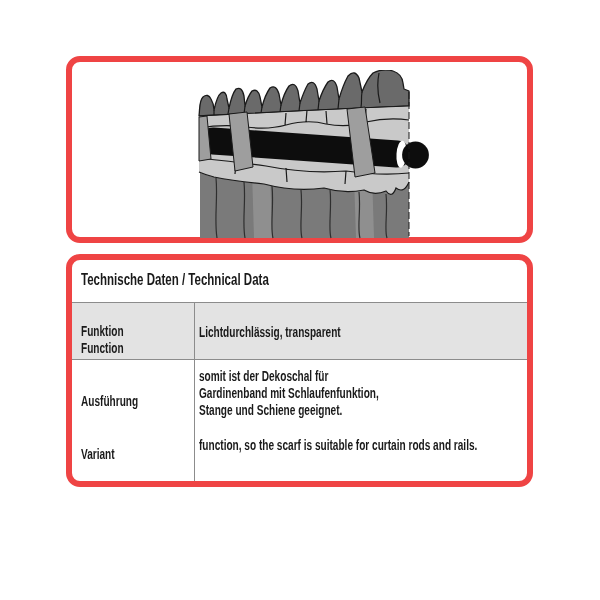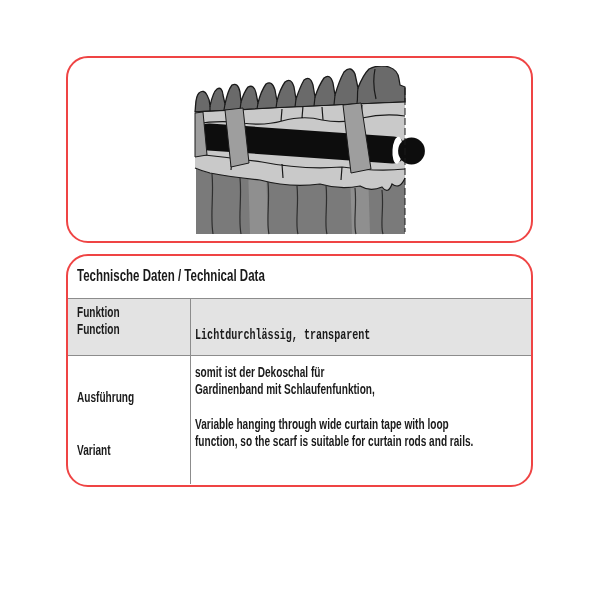--- a/index.html
+++ b/index.html
@@ -3,21 +3,21 @@
 <meta charset="utf-8">
 <style>
   html,body{margin:0;padding:0;}
   body{
     width:600px;height:600px;background:#ffffff;position:relative;overflow:hidden;
     font-family:"Liberation Sans","DejaVu Sans",sans-serif;color:#1a1a1a;
   }
   .stage{position:absolute;inset:0;}
   .box{
     position:absolute;left:66px;width:467px;box-sizing:border-box;
-    border:2px solid #ef4444;border-radius:22px;background:#ffffff;
+    border:6px solid #ef4444;border-radius:14px;background:#ffffff;
   }
   .box-top{top:56px;height:187px;}
   .box-bottom{top:254px;height:233px;overflow:hidden;}
   .curtain{position:absolute;left:124px;top:8px;width:236px;height:170px;}
 
   
   .ct{
     display:inline-block;transform:scaleX(0.72);transform-origin:0 50%;
     white-space:nowrap;font-weight:700;
   }
@@ -28,22 +28,22 @@
 
   .thead{position:absolute;left:0;top:0;width:463px;height:42px;}
   .thead .h{position:absolute;left:9px;top:11px;}
 
   .hline{position:absolute;left:0;width:463px;height:1px;background:#8c8c8c;}
   .hline1{top:42px;}
   .hline2{top:99px;}
   .vline{position:absolute;left:122px;top:42px;width:1px;height:186px;background:#8c8c8c;}
 
   .row-shaded{position:absolute;left:0;top:43px;width:463px;height:56px;background:#e3e3e3;}
-  .row-shaded .label{position:absolute;left:9px;top:4px;}
-  .row-shaded .value{position:absolute;left:127px;top:28px;font-family:Liberation Mono, monospace;}
+  .row-shaded .label{position:absolute;left:9px;top:19px;}
+  .row-shaded .value{position:absolute;left:127px;top:20px;}
 
   .row-plain{position:absolute;left:0;top:100px;width:463px;height:128px;}
   .lblA{position:absolute;left:9px;top:32px;text-align:center;}
   .lblB{position:absolute;left:9px;top:85px;}
   .row-plain .value{position:absolute;left:127px;top:7px;}
 </style>
 </head>
 <body>
 
 <div class="stage">
@@ -115,22 +115,22 @@
     <div class="row-plain">
       <div class="lblA">
         <div class="line"><span class="ct t">Ausführung</span></div>
       </div>
       <div class="lblB">
         <div class="line"><span class="ct t">Variant</span></div>
       </div>
       <div class="value">
         <div class="line"><span class="ct t">somit ist der Dekoschal für</span></div>
         <div class="line"><span class="ct t">Gardinenband mit Schlaufenfunktion,</span></div>
+        <div class="line"><span class="ct t">Stange und Schiene geeignet.</span></div>
         <div class="line blank"><span class="ct t"></span></div>
-        <div class="line"><span class="ct t">Variable hanging through wide curtain tape with loop</span></div>
         <div class="line"><span class="ct t">function, so the scarf is suitable for curtain rods and rails.</span></div>
       </div>
     </div>
 
     <div class="vline"></div>
   </div>
 
 </div>
 
 </body></html>

